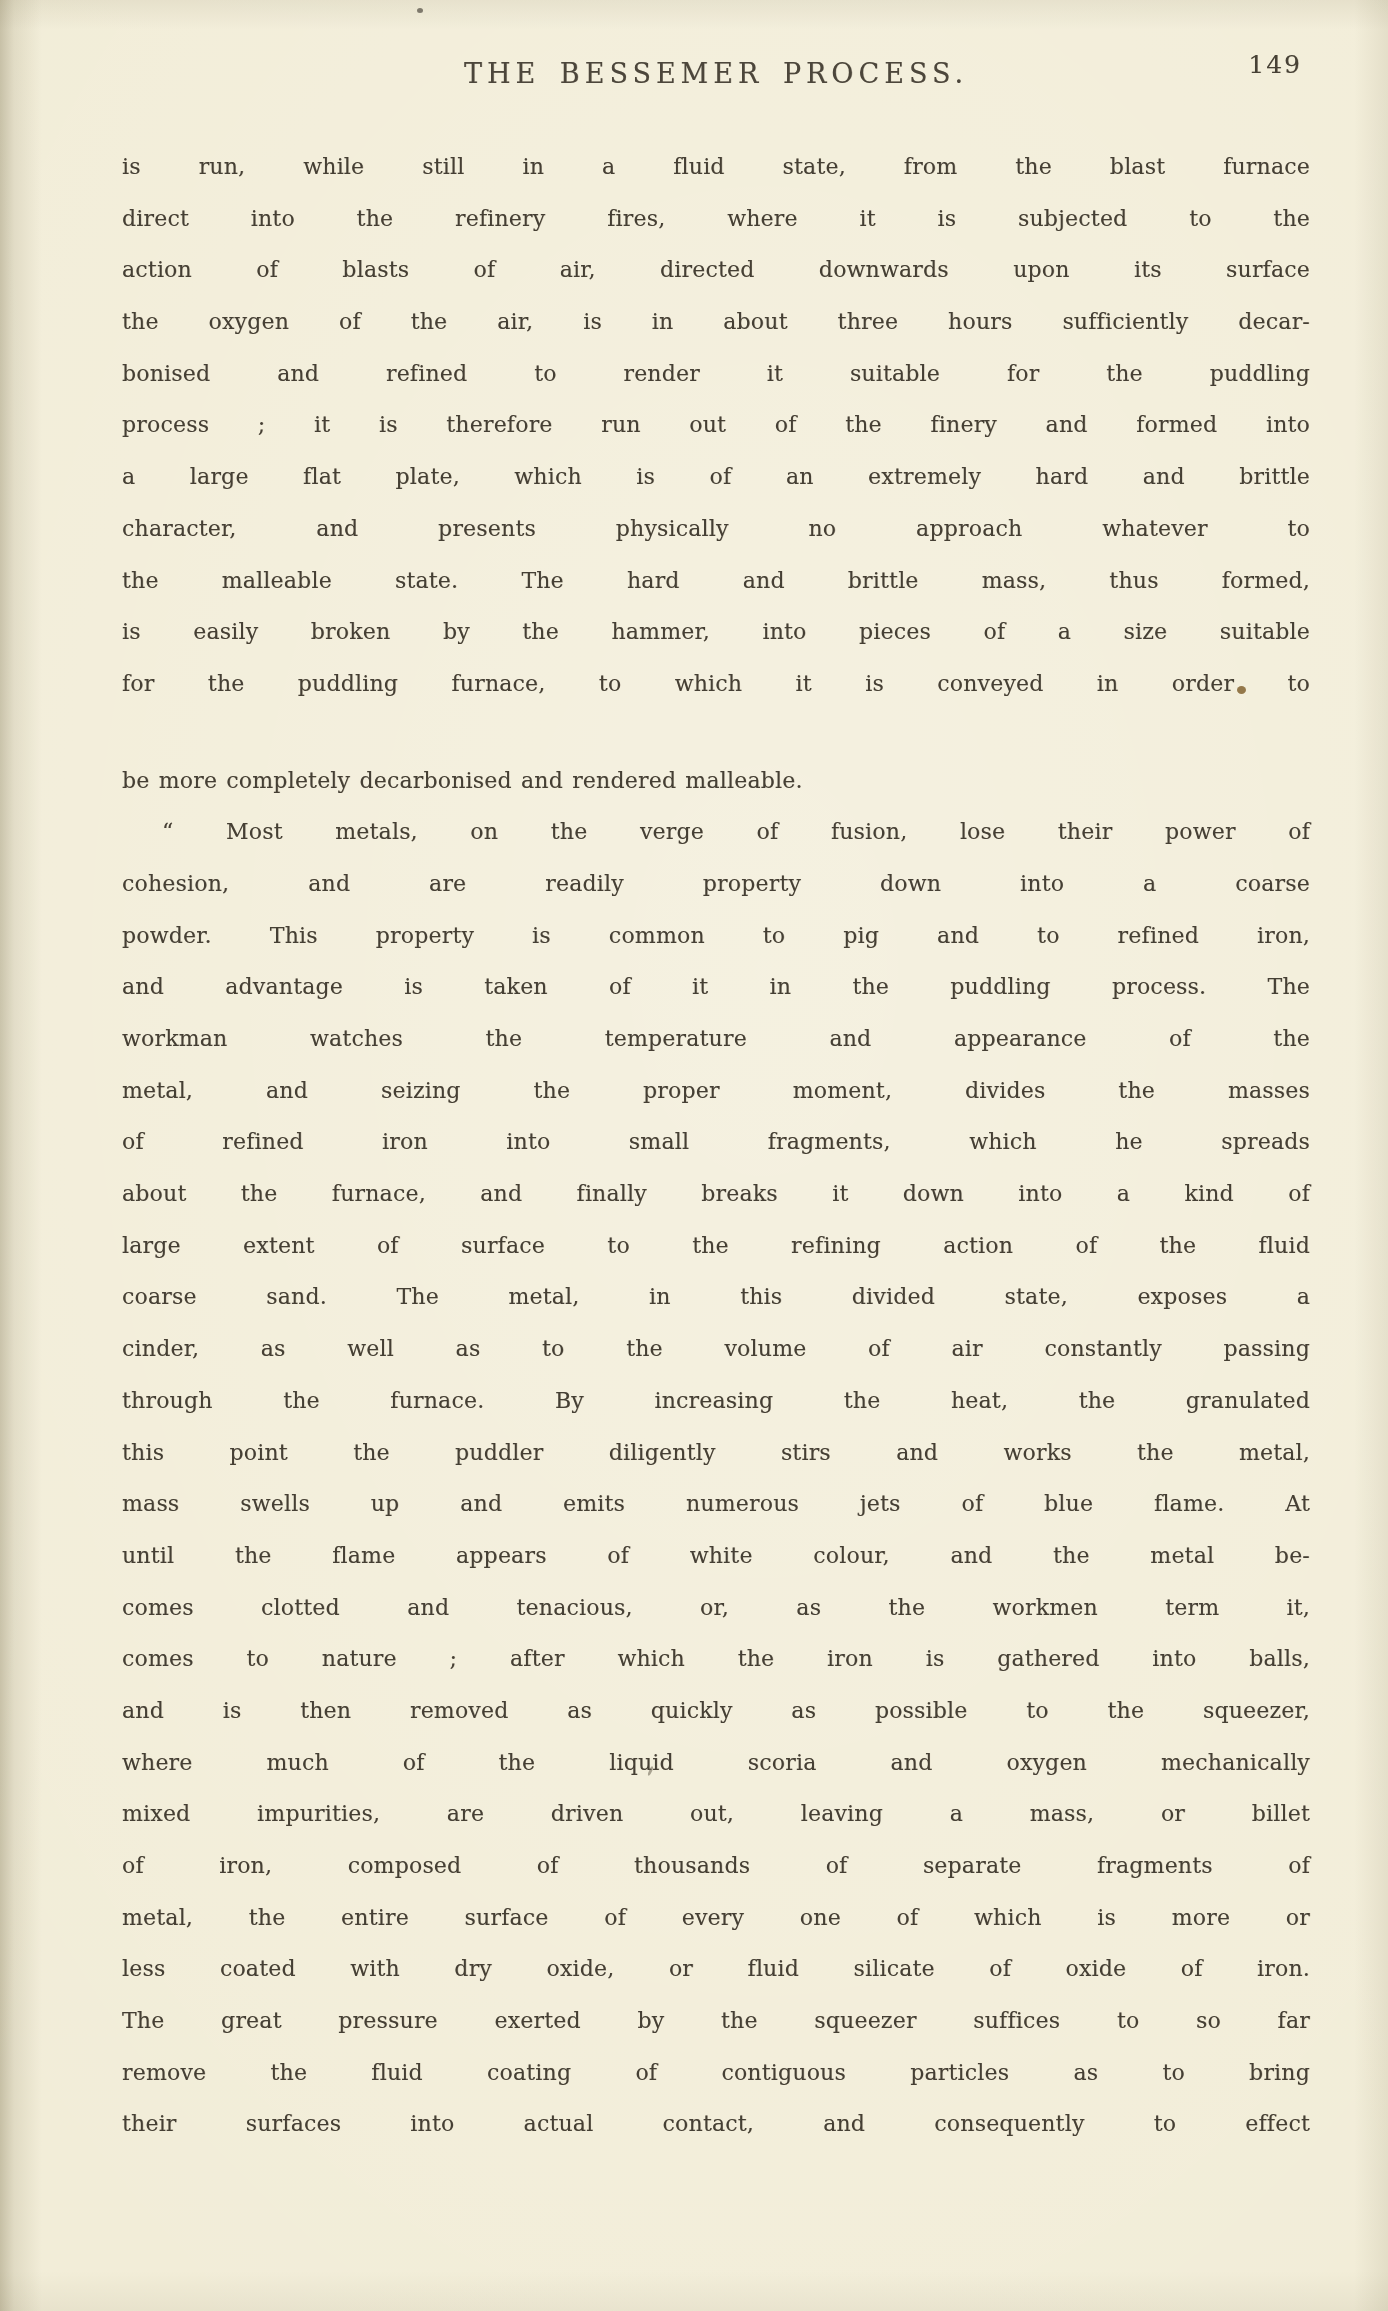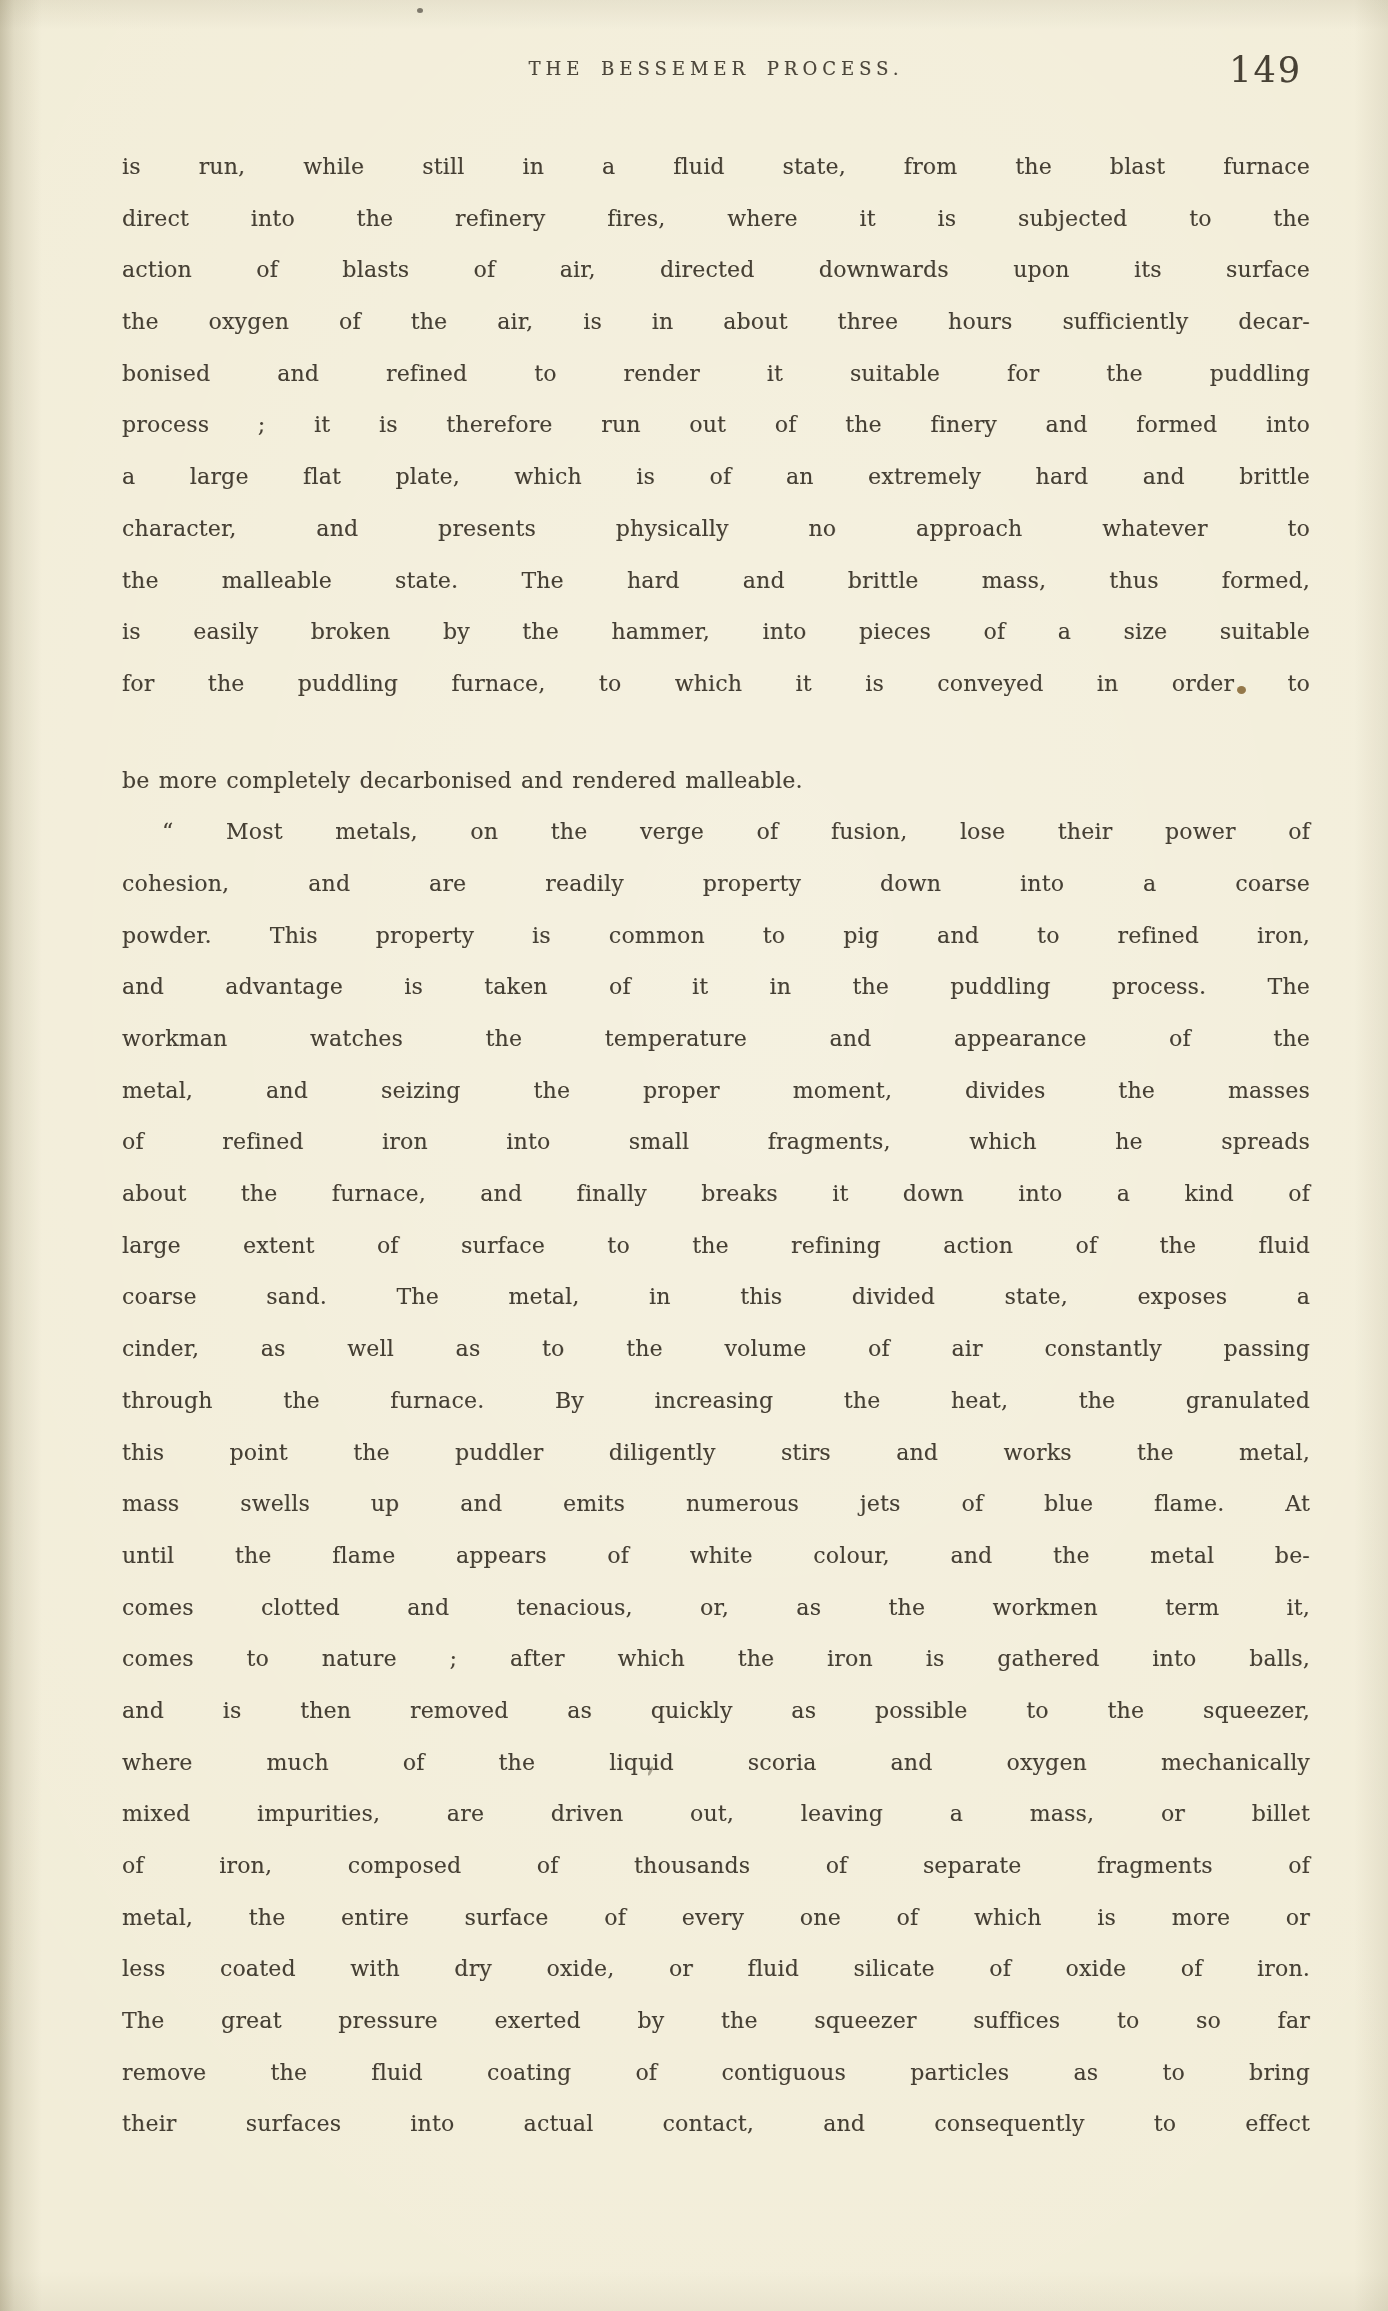--- a/index.html
+++ b/index.html
@@ -20,31 +20,31 @@
   .running-head {
     position: absolute;
     left: 122px;
     top: 58px;
     width: 1188px;
     height: 44px;
   }
   .head-title {
     display: block;
     text-align: center;
-    font-size: 18px;
+    font-size: 27px;
     letter-spacing: 5px;
     word-spacing: 6px;
     color: #4c463b;
     text-shadow: 0.4px 0.4px 0.6px rgba(70,60,45,0.35);
   }
   .page-num {
     position: absolute;
     right: 8px;
     top: -8px;
-    font-size: 35px;
+    font-size: 25px;
     letter-spacing: 2px;
     color: #4741355;
     color: #474135;
     text-shadow: 0.4px 0.4px 0.6px rgba(70,60,45,0.35);
   }
   .text-block {
     position: absolute;
     left: 122px;
     top: 141px;
     width: 1188px;

